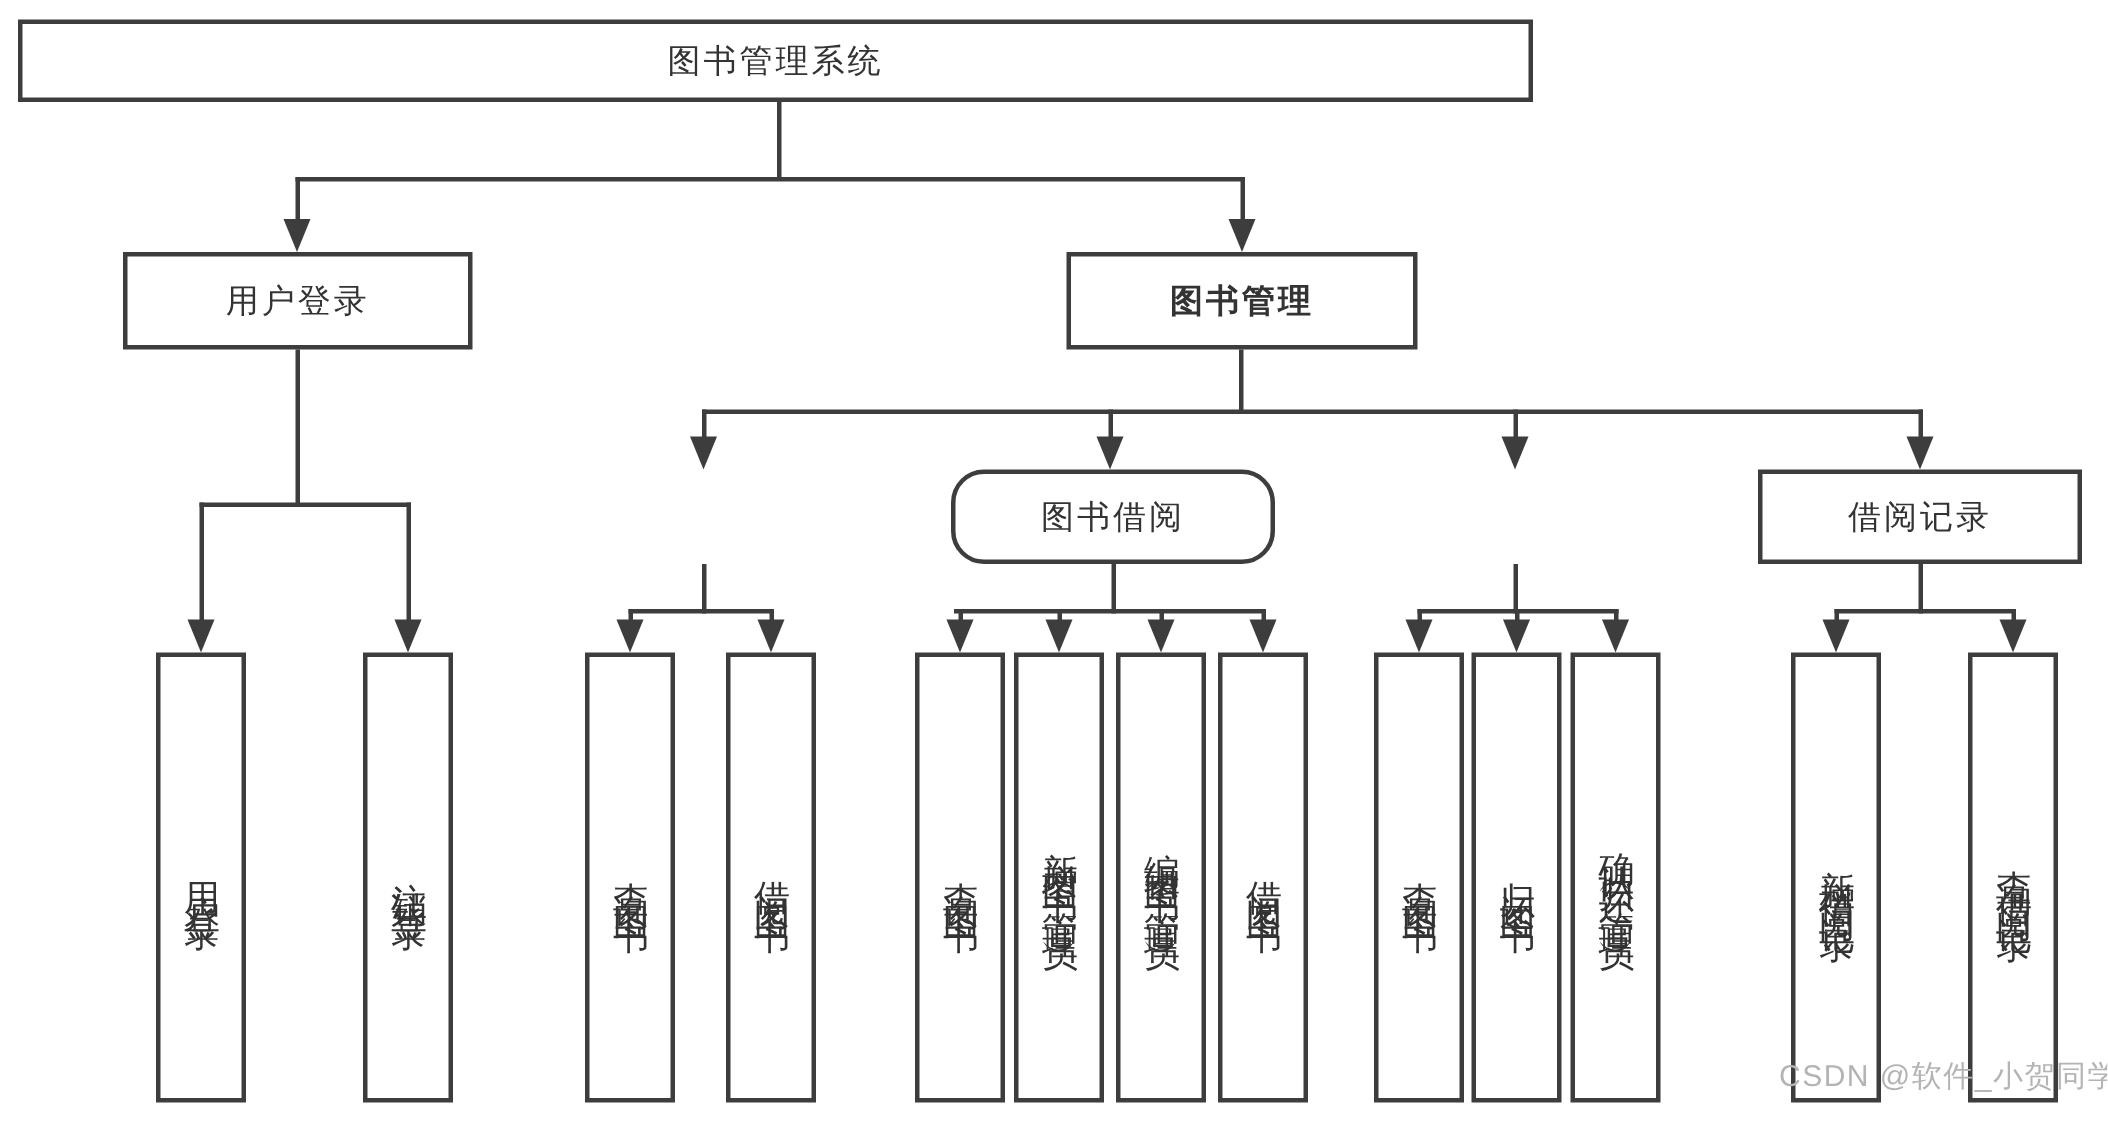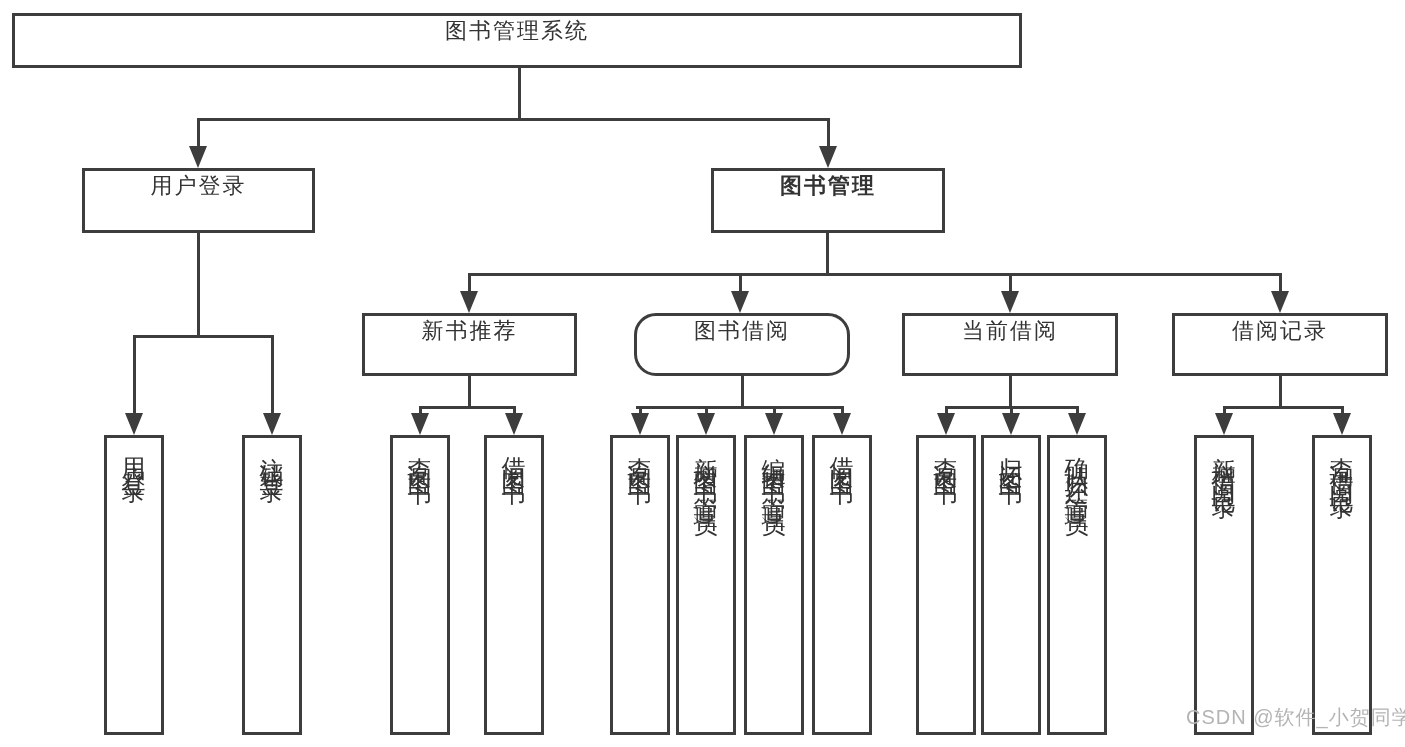--- a/index.html
+++ b/index.html
@@ -7,21 +7,21 @@
     position:relative;
     width:1405px;height:747px;
     background:var(--background,#ffffff);
     font-family:"Liberation Sans",sans-serif;
     overflow:hidden;
   }
   .node{
     position:absolute;box-sizing:border-box;
     border:3px solid var(--line,#3d3d3d);
     background:var(--background,#ffffff);
-    display:flex;align-items:flex-start;justify-content:center;
+    display:flex;align-items:center;justify-content:center;
     color:var(--text,#333333);
     font-size:22px;letter-spacing:2px;
     text-align:center;
   }
   .leaf span{
     writing-mode:vertical-rl;
     text-orientation:mixed;
     font-size:24px;letter-spacing:8px;line-height:1.05;
     color:var(--text,#333333);
   }
@@ -75,28 +75,22 @@
   <div class="hline" style="left:468px;top:273px;width:814px;"></div>
   <div class="vline" style="left:468px;top:273px;height:20px;"></div>
   <div class="arrow" style="left:460px;top:291px;"></div>
   <div class="vline" style="left:739px;top:273px;height:20px;"></div>
   <div class="arrow" style="left:731px;top:291px;"></div>
   <div class="vline" style="left:1009px;top:273px;height:20px;"></div>
   <div class="arrow" style="left:1001px;top:291px;"></div>
   <div class="vline" style="left:1279px;top:273px;height:20px;"></div>
   <div class="arrow" style="left:1271px;top:291px;"></div>
 
-  <div class="node" style="left:362px;top:313px;width:215px;height:63px;">
-    <span>新书推荐</span>
-  </div>
   <div class="node" style="left:634px;top:313px;width:216px;height:63px;border-radius:22px;">
     <span>图书借阅</span>
-  </div>
-  <div class="node" style="left:902px;top:313px;width:216px;height:63px;">
-    <span>当前借阅</span>
   </div>
   <div class="node" style="left:1172px;top:313px;width:216px;height:63px;">
     <span>借阅记录</span>
   </div>
 
   <div class="vline" style="left:468px;top:376px;height:33px;"></div>
   <div class="vline" style="left:741px;top:376px;height:33px;"></div>
   <div class="vline" style="left:1009px;top:376px;height:33px;"></div>
   <div class="vline" style="left:1279px;top:376px;height:33px;"></div>
 

